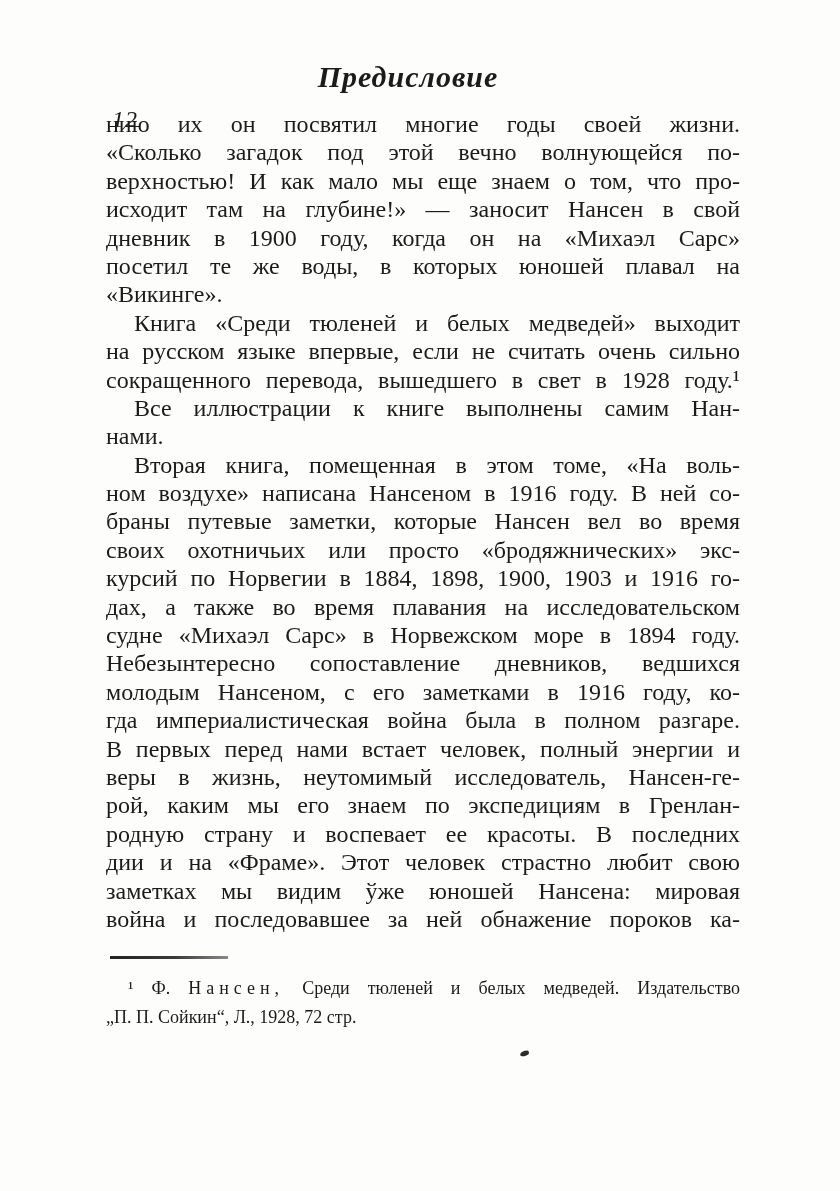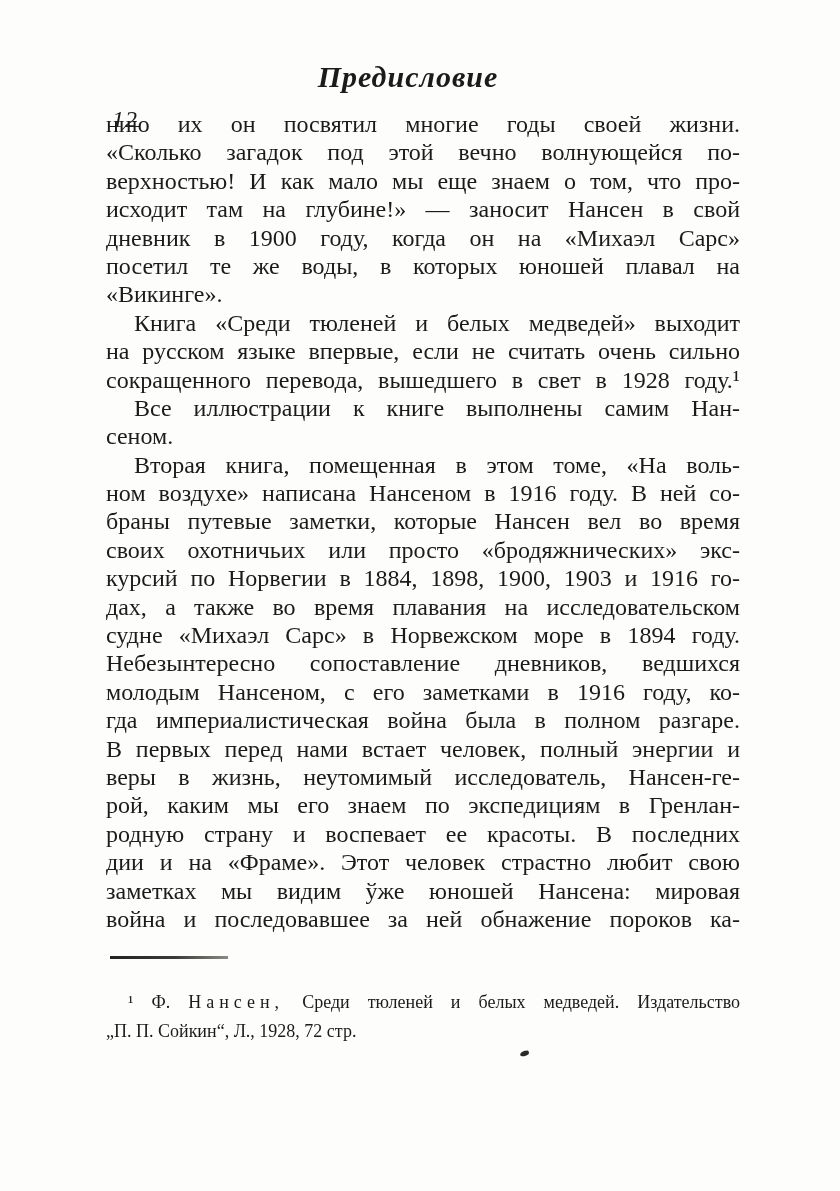--- a/index.html
+++ b/index.html
@@ -85,21 +85,20 @@
     line-height: 29px;
     height: 29px;
     white-space: normal;
   }
   .fn-line.justify {
     text-align: justify;
     text-align-last: justify;
   }
   .fn-line.first {
     text-indent: 22px;
-    margin-top: 14px;
   }
   .fn-author {
     letter-spacing: 5px;
   }
   .ink-speck {
     position: absolute;
     top: 1051px;
     left: 520px;
     width: 9px;
     height: 5px;
@@ -123,21 +122,21 @@
     <div class="jline">«Сколько загадок под этой вечно волнующейся по-</div>
     <div class="jline">верхностью! И как мало мы еще знаем о том, что про-</div>
     <div class="jline">исходит там на глубине!» — заносит Нансен в свой</div>
     <div class="jline">дневник в 1900 году, когда он на «Михаэл Сарс»</div>
     <div class="jline">посетил те же воды, в которых юношей плавал на</div>
     <div class="jline left">«Викинге».</div>
     <div class="jline indent">Книга «Среди тюленей и белых медведей» выходит</div>
     <div class="jline">на русском языке впервые, если не считать очень сильно</div>
     <div class="jline">сокращенного перевода, вышедшего в свет в 1928 году.¹</div>
     <div class="jline indent">Все иллюстрации к книге выполнены самим Нан-</div>
-    <div class="jline left">сеном.</div>
+    <div class="jline left">нами.</div>
     <div class="jline indent">Вторая книга, помещенная в этом томе, «На воль-</div>
     <div class="jline">ном воздухе» написана Нансеном в 1916 году. В ней со-</div>
     <div class="jline">браны путевые заметки, которые Нансен вел во время</div>
     <div class="jline">своих охотничьих или просто «бродяжнических» экс-</div>
     <div class="jline">курсий по Норвегии в 1884, 1898, 1900, 1903 и 1916 го-</div>
     <div class="jline">дах, а также во время плавания на исследовательском</div>
     <div class="jline">судне «Михаэл Сарс» в Норвежском море в 1894 году.</div>
     <div class="jline">Небезынтересно сопоставление дневников, ведшихся</div>
     <div class="jline">молодым Нансеном, с его заметками в 1916 году, ко-</div>
     <div class="jline">гда империалистическая война была в полном разгаре.</div>

